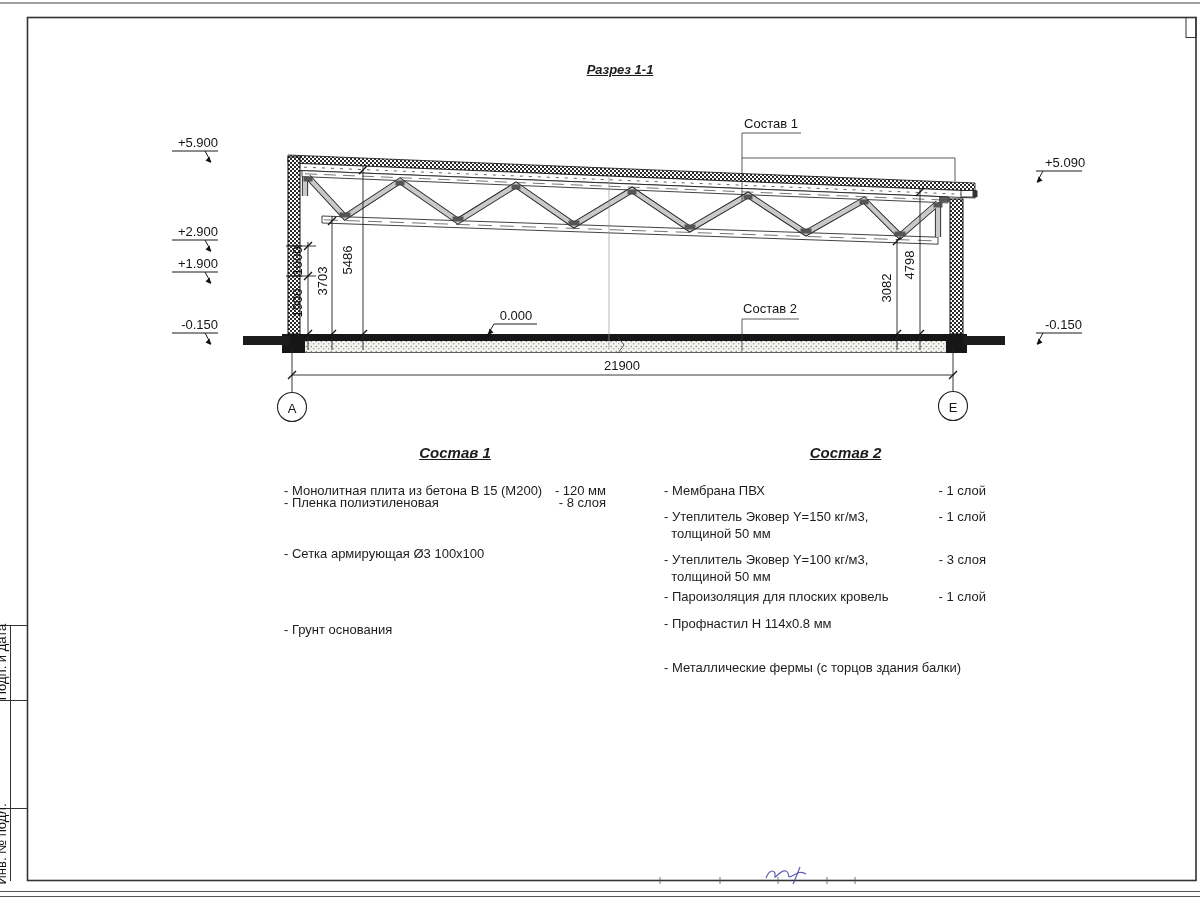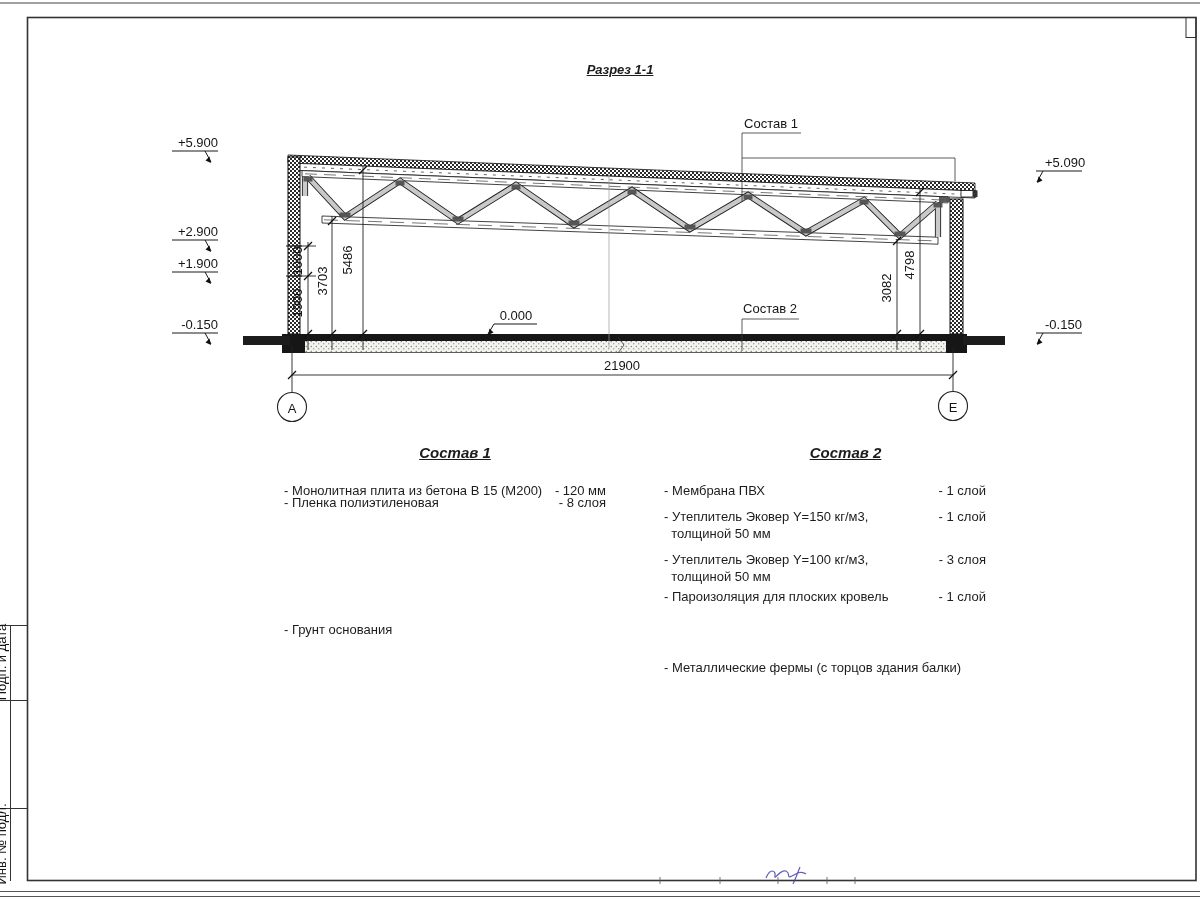--- a/index.html
+++ b/index.html
@@ -232,20 +232,24 @@
 
 <div class="lheading" id="h1">Состав 1</div>
 <div class="mrow c1" style="top:483px">
   <span class="mname">- Монолитная плита из бетона В 15 (М200)</span>
   <span class="mval">- 120 мм</span>
 </div>
 <div class="mrow c1" style="top:495px">
   <span class="mname">- Пленка полиэтиленовая</span>
   <span class="mval">- 8 слоя</span>
 </div>
+<div class="mrow c1" style="top:546px">
+  <span class="mname">- Сетка армирующая Ø3 100х100</span>
+  <span class="mval"></span>
+</div>
 <div class="mrow c1" style="top:622px">
   <span class="mname">- Грунт основания</span>
   <span class="mval"></span>
 </div>
 
 <div class="lheading" id="h2">Состав 2</div>
 <div class="mrow c2" style="top:483px">
   <span class="mname">- Мембрана ПВХ</span>
   <span class="mval">- 1 слой</span>
 </div>
@@ -256,18 +260,22 @@
 </div>
 <div class="mrow c2" style="top:552px">
   <span class="mname">- Утеплитель Эковер Y=100 кг/м3,
 &nbsp;&nbsp;толщиной 50 мм</span>
   <span class="mval">- 3 слоя</span>
 </div>
 <div class="mrow c2" style="top:589px">
   <span class="mname">- Пароизоляция для плоских кровель</span>
   <span class="mval">- 1 слой</span>
 </div>
+<div class="mrow c2" style="top:616px">
+  <span class="mname">- Профнастил Н 114х0.8 мм</span>
+  <span class="mval"></span>
+</div>
 <div class="mrow c2" style="top:660px">
   <span class="mname">- Металлические фермы (с торцов здания балки)</span>
   <span class="mval"></span>
 </div>
 
 </div>
 
 </body></html>

